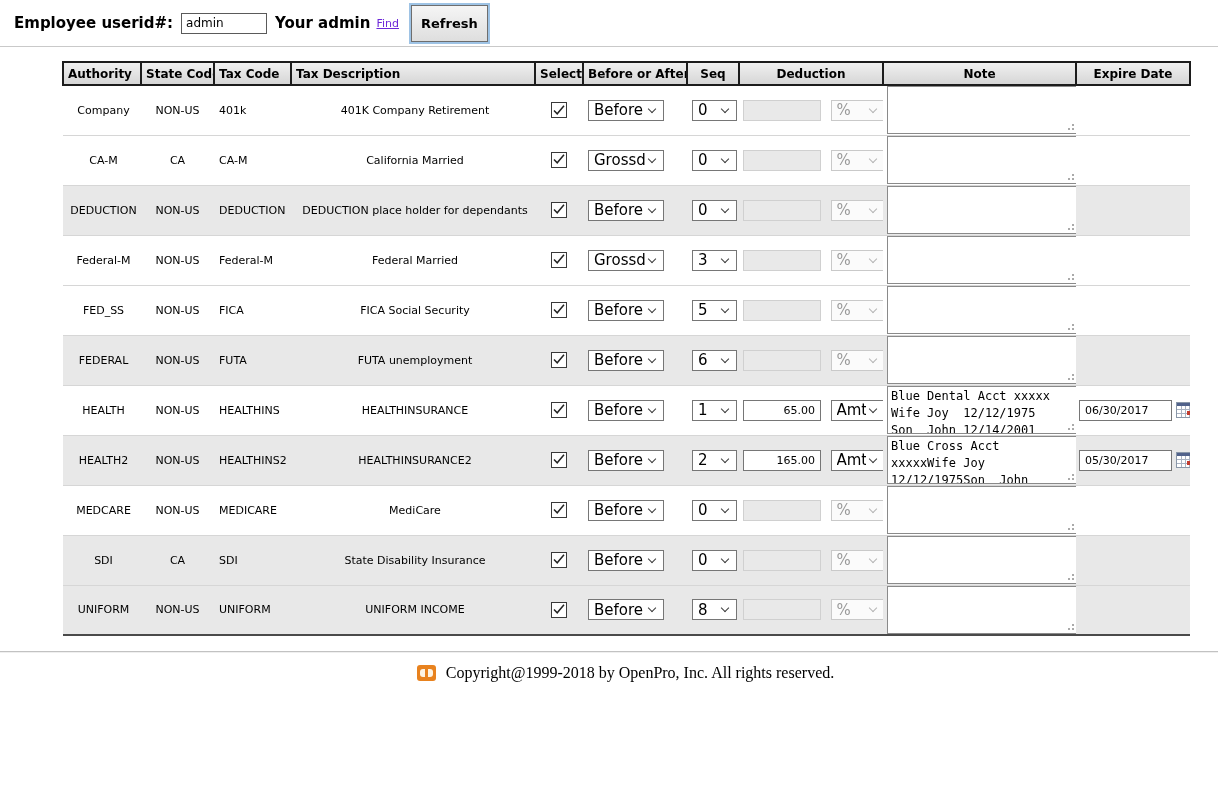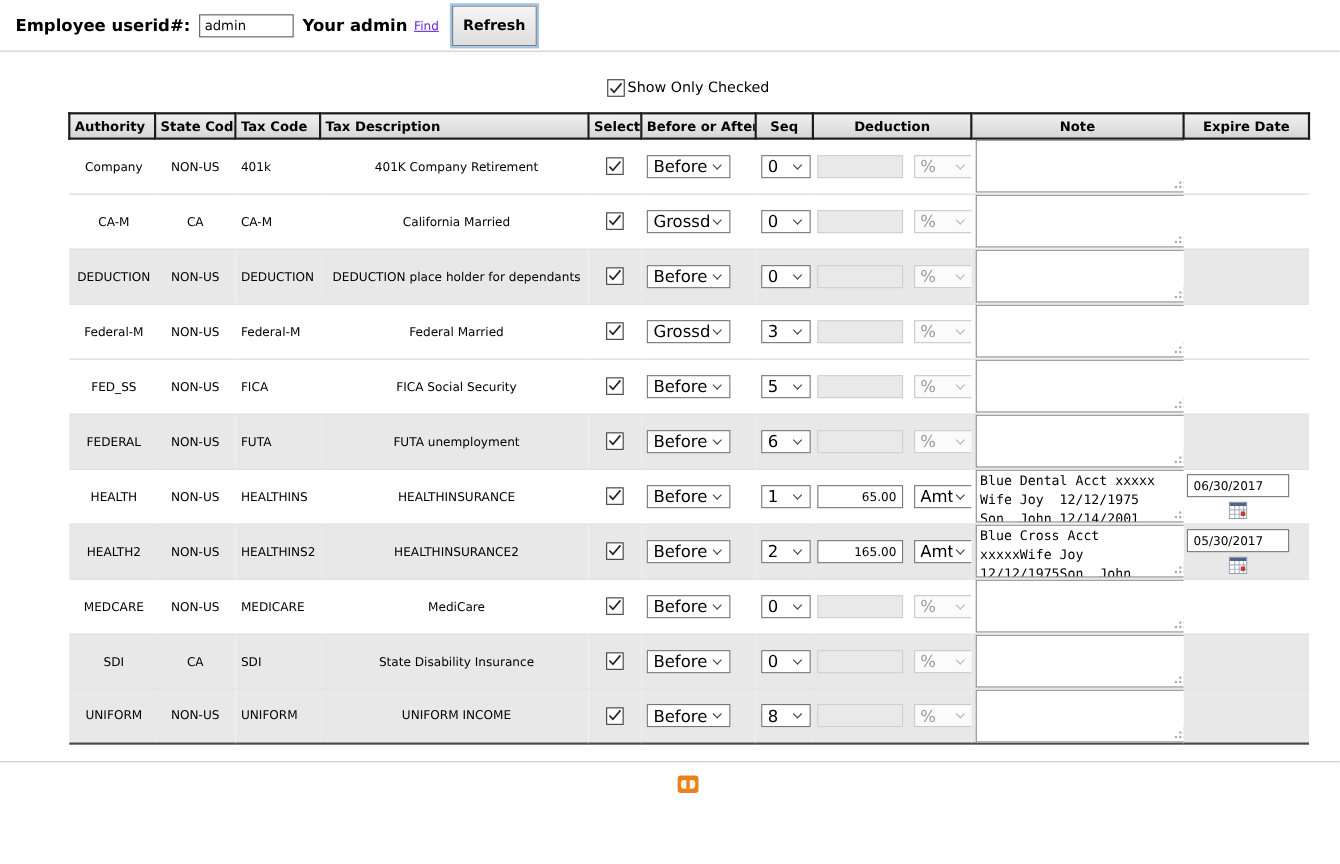--- a/index.html
+++ b/index.html
@@ -89,21 +89,21 @@
   textarea.note {
     width:194px; height:48px; resize:none; overflow:hidden; display:block;
     border:1px solid #8a8a8a; background:#fff;
     font:12px "DejaVu Sans Mono","Liberation Mono",monospace; line-height:17px;
     padding:1px 3px;
   }
   .grip {
     position:absolute; right:3px; bottom:4px; width:2px; height:2px; background:#aaa;
     box-shadow:-4px 0 #aaa,-8px 0 #aaa,0 -4px #aaa,-4px -4px #aaa,0 -8px #aaa;
   }
-  .exp-wrap { display:inline-flex; align-items:center; gap:4px;flex-direction:column; }
+  .exp-wrap { display:inline-flex; align-items:center; gap:4px; }
   .date-input {
     width:93px; height:21px; border:1px solid #767676; background:#fff;
     font:11px "DejaVu Sans","Liberation Sans",sans-serif; padding:0 5px;
   }
   .cal { display:inline-flex; cursor:pointer; }
   
   .footer-rule { margin-top:15px; height:2px; border-top:1px solid #c2c2c2; border-bottom:1px solid #efefef; }
   .footer {
     width:1127px; margin-left:62px; margin-top:11px;
     display:flex; justify-content:center; align-items:center; gap:10px;
@@ -118,28 +118,20 @@
 
 <div class="topbar">
   <span class="lbl">Employee userid#:</span>
   <input class="userid-input" value="admin" style="">
   <span class="lbl">Your admin</span>
   <a class="find-link">Find</a>
   <button class="refresh-btn">Refresh</button>
 </div>
 
 <div class="subheader">
-  <div class="show-row">
-    <span class="checkbox">
-      <svg width="12" height="11" viewBox="0 0 12 11">
-        <polyline points="1,5.5 4.2,8.8 11,0.8" fill="none" stroke="#222" stroke-width="1.5"></polyline>
-      </svg>
-    </span>
-    <span>Show Only Checked</span>
-  </div>
 </div>
 
 <table class="tax">
   <colgroup>
     <col style="width:78px">
       <col style="width:73px">
       <col style="width:77px">
       <col style="width:244px">
     <col style="width:48px">
       <col style="width:104px">
@@ -637,13 +629,14 @@
     <td class="c-exp">
       
     </td>
   </tr>
     </tbody>
 </table>
 
 <div class="footer-rule"></div>
 <div class="footer">
   <span class="logo"></span>
+  <span>Copyright@1999-2018 by OpenPro, Inc. All rights reserved.</span>
 </div>
 
 </body></html>

